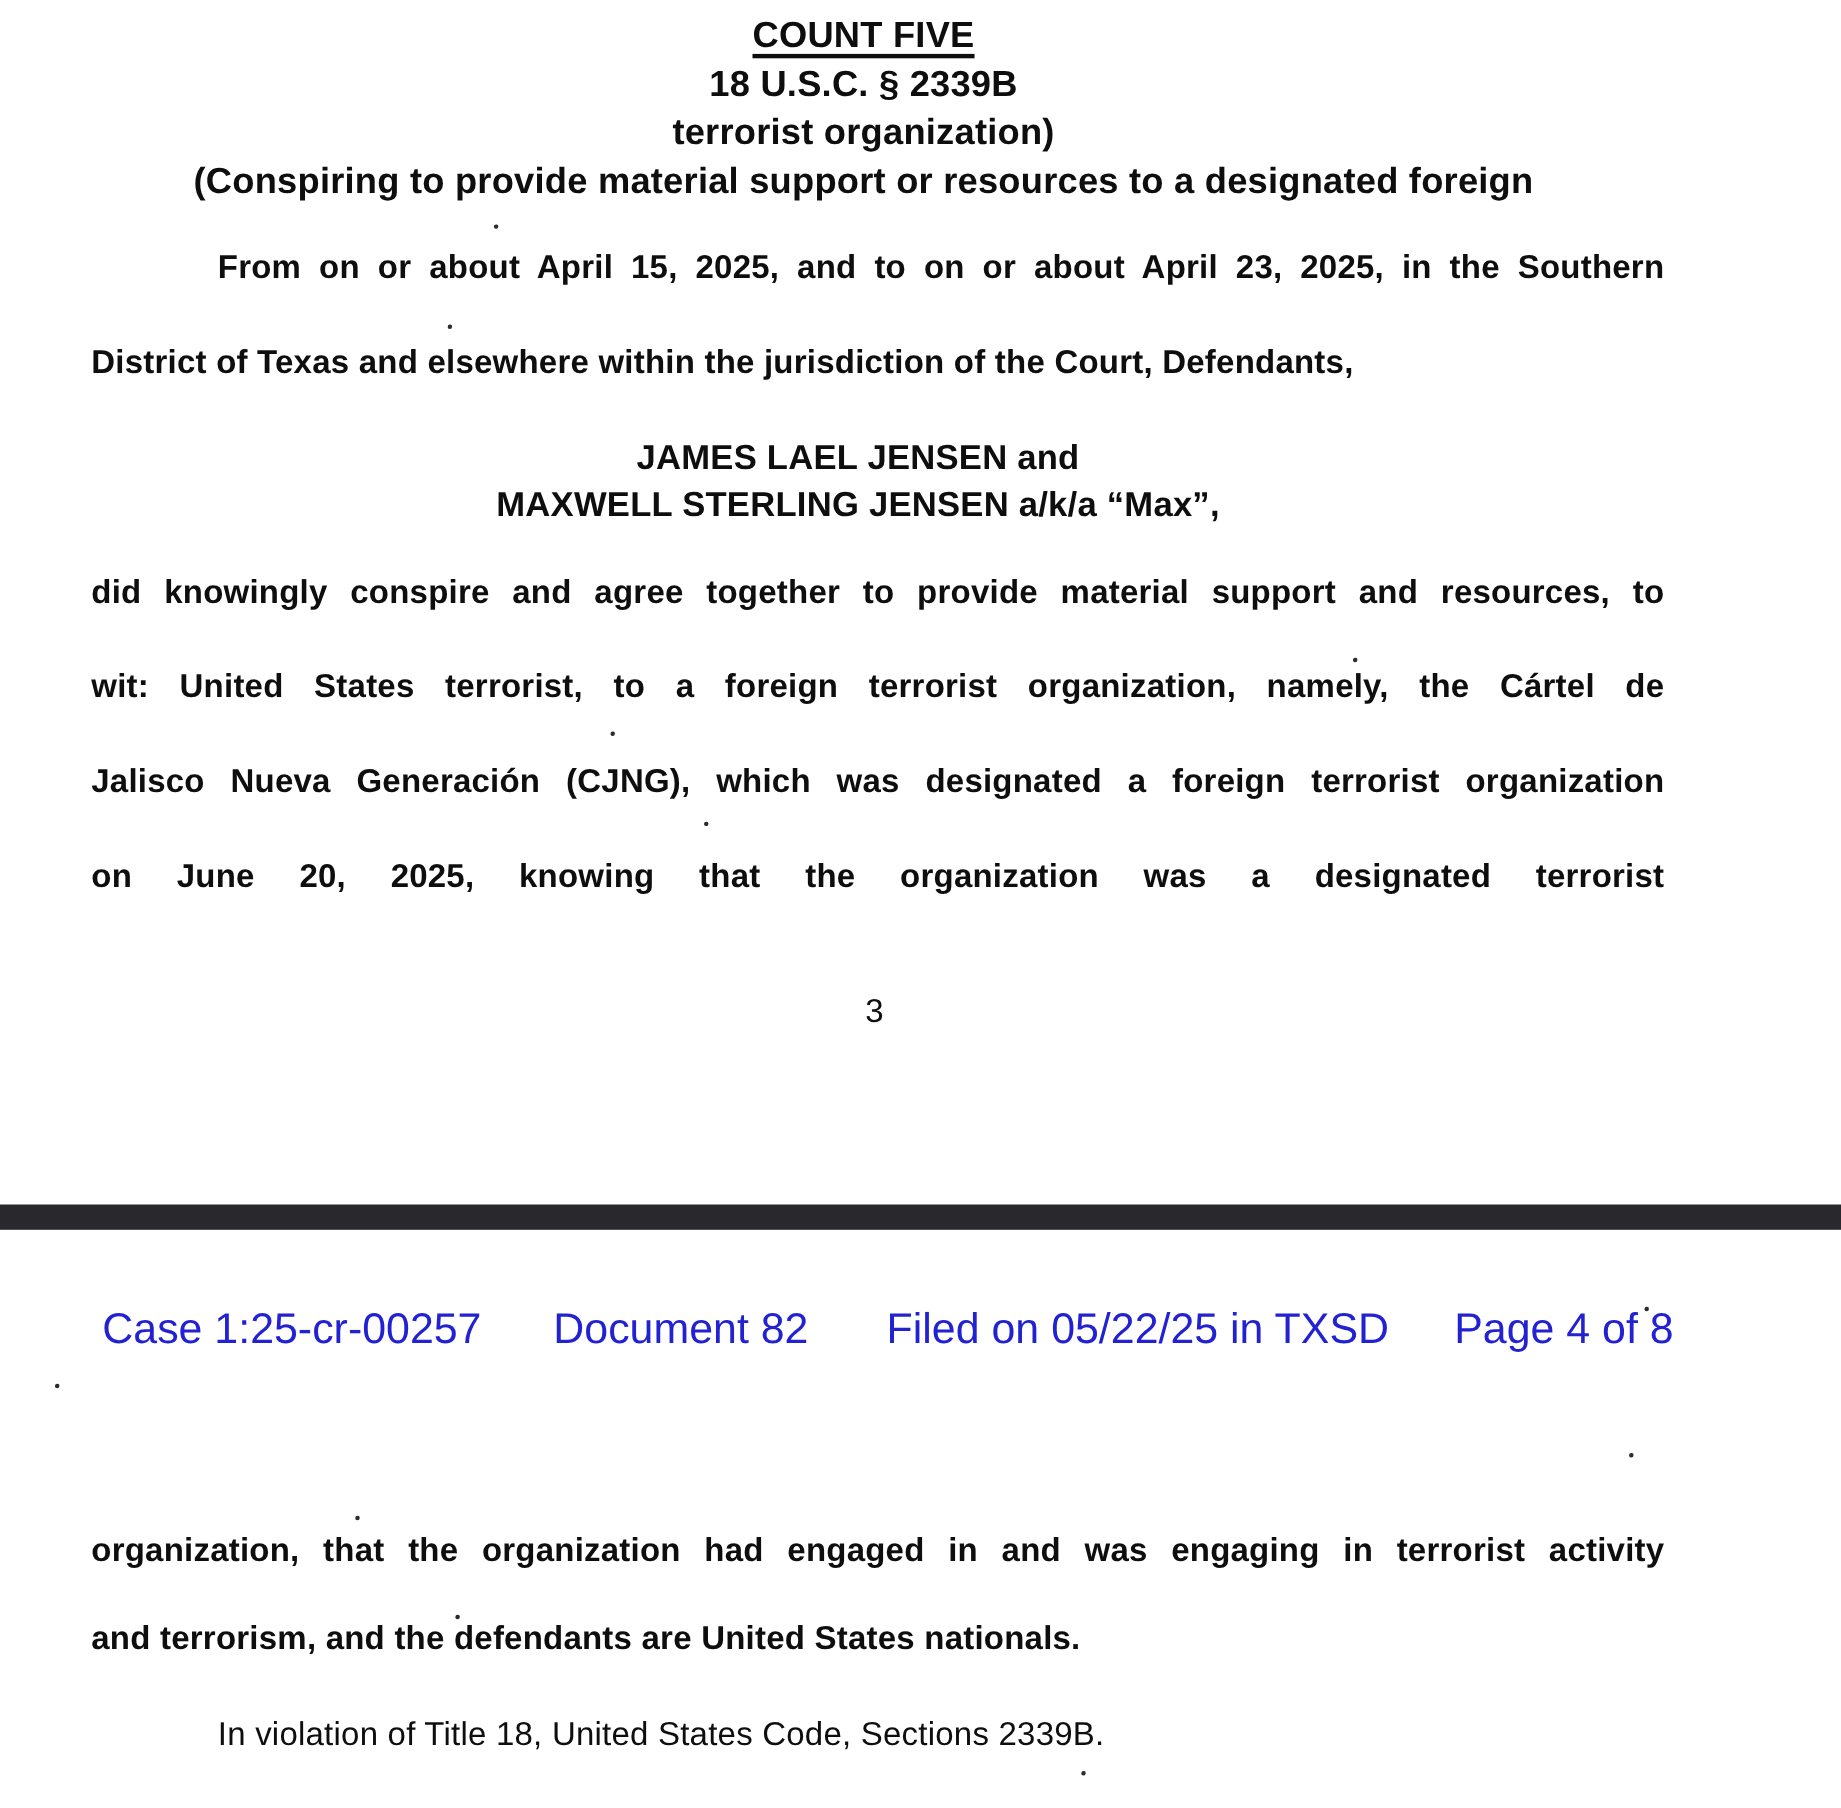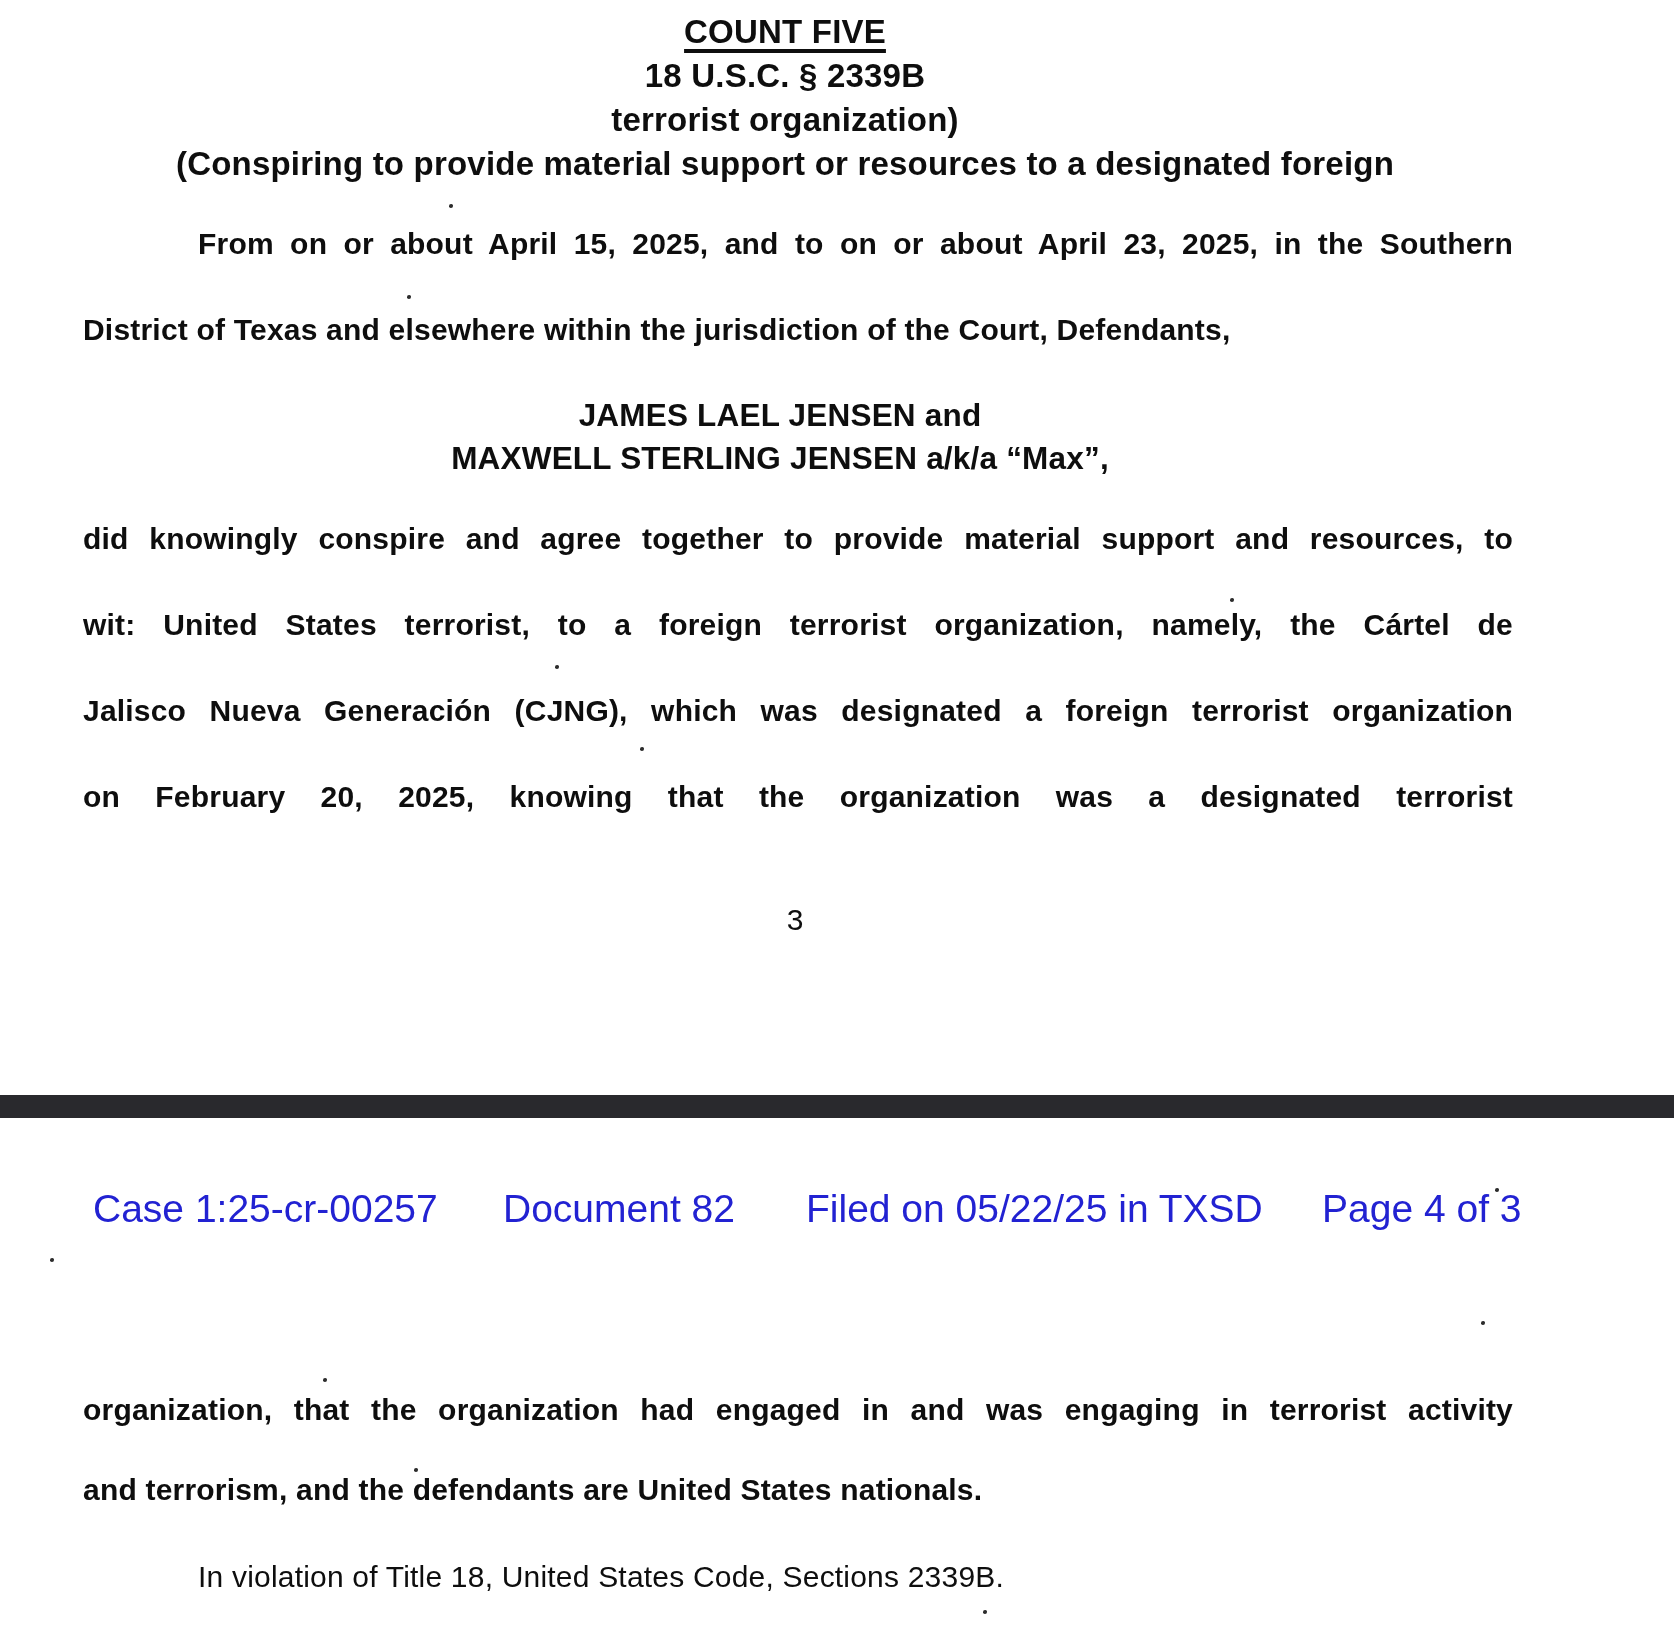--- a/index.html
+++ b/index.html
@@ -150,32 +150,32 @@
 
   <div class="names">
     <div>JAMES LAEL JENSEN and</div>
     <div>MAXWELL STERLING JENSEN a/k/a “Max”,</div>
   </div>
 
   <div class="para para-2">
     <div class="jline">did knowingly conspire and agree together to provide material support and resources, to</div>
     <div class="jline">wit: United States terrorist, to a foreign terrorist organization, namely, the Cártel de</div>
     <div class="jline">Jalisco Nueva Generación (CJNG), which was designated a foreign terrorist organization</div>
-    <div class="jline">on February 20, 2025, knowing that the organization was a designated terrorist</div>
+    <div class="jline">on June 20, 2025, knowing that the organization was a designated terrorist</div>
   </div>
 
   <div class="pageno">3</div>
 
   <div class="separator" style="background: rgb(41, 41, 45);"></div>
 
   <div class="stamp" style="color: rgb(34, 34, 210);">
     <span class="stamp-case">Case 1:25-cr-00257</span>
     <span class="stamp-doc">Document 82</span>
     <span class="stamp-filed">Filed on 05/22/25 in TXSD</span>
-    <span class="stamp-page">Page 4 of 3</span>
+    <span class="stamp-page">Page 4 of 8</span>
   </div>
 
   <div class="para para-3">
     <div class="jline">organization, that the organization had engaged in and was engaging in terrorist activity</div>
     <div class="lline">and terrorism, and the defendants are United States nationals.</div>
   </div>
 
   <div class="violation indent">In violation of Title 18, United States Code, Sections 2339B.</div>
 
   <div id="artifacts">

